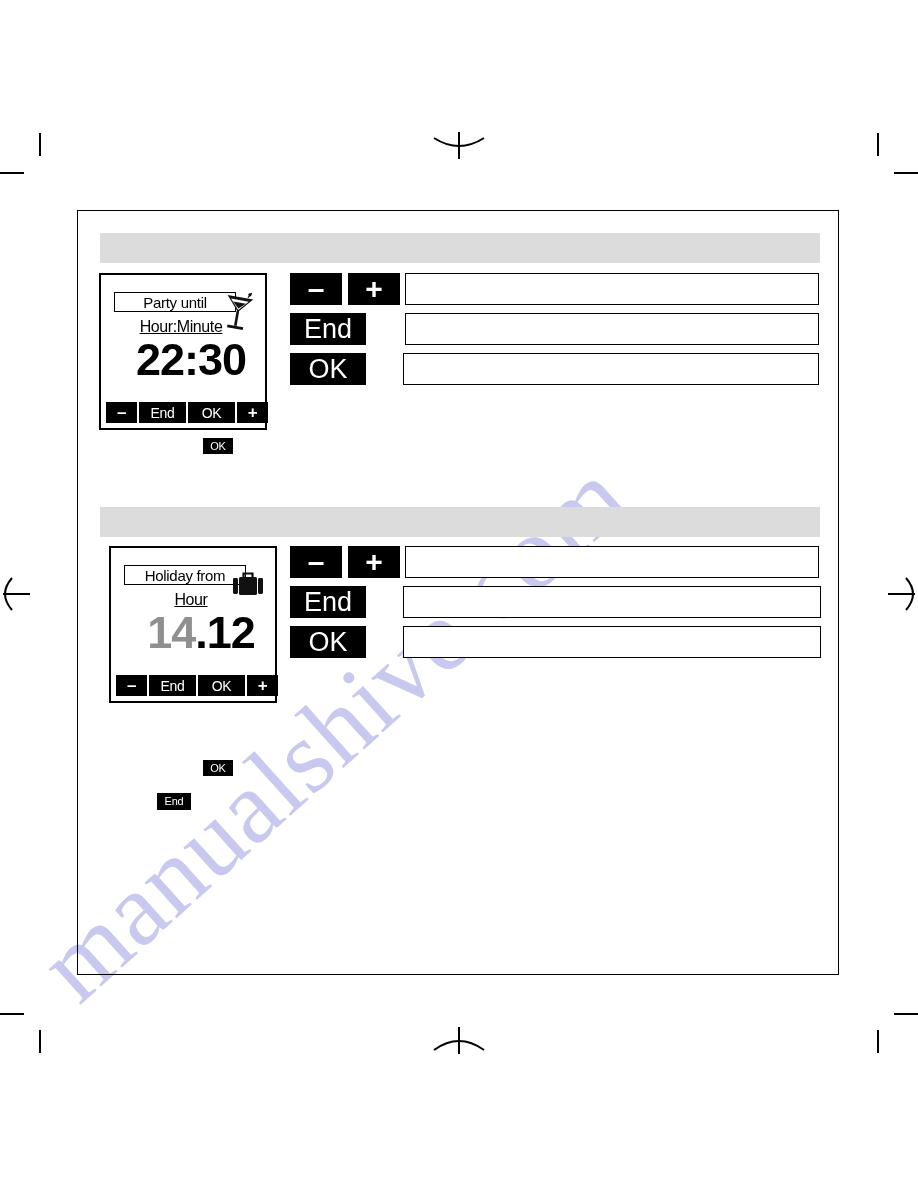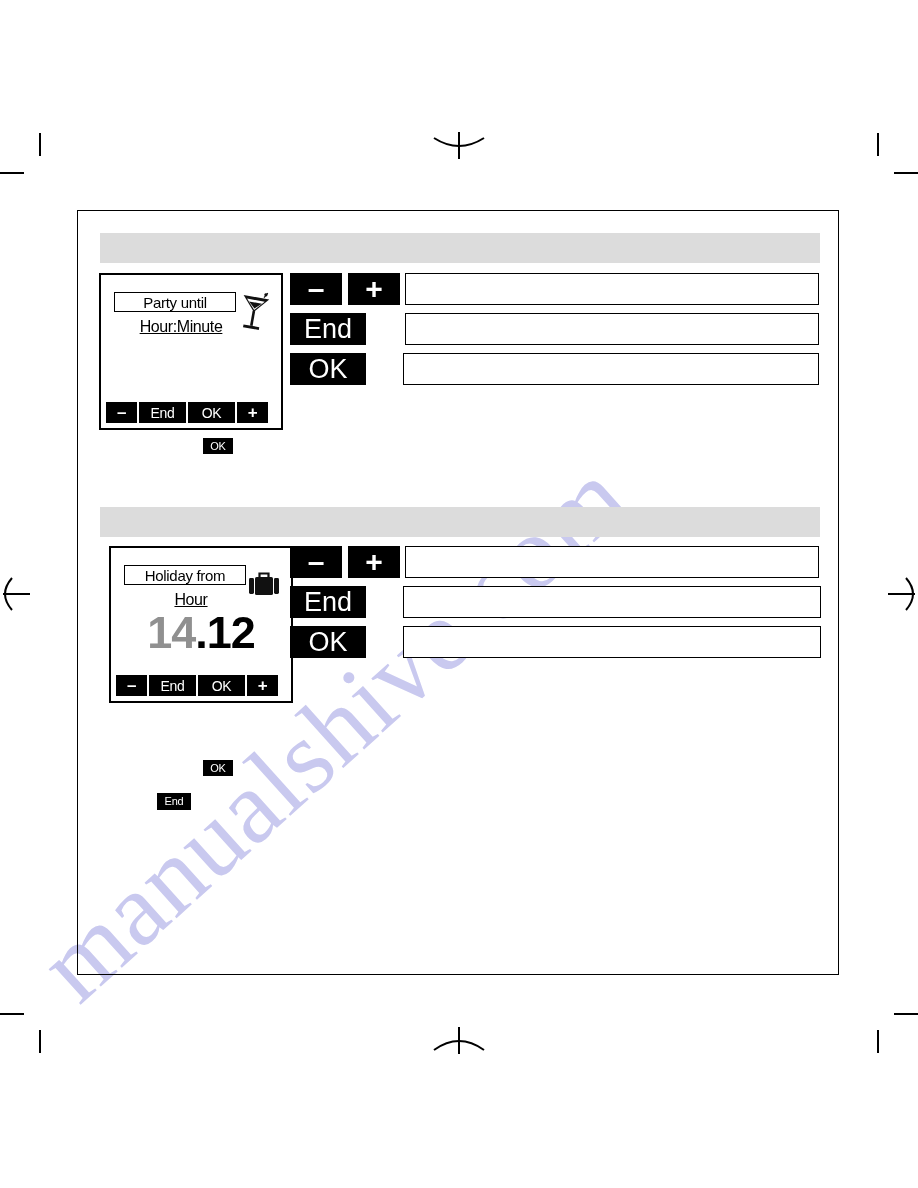--- a/index.html
+++ b/index.html
@@ -67,21 +67,21 @@
     height: 30px;
     background: #dcdcdc;
     z-index: 3;
   }
   #bar-1 { top: 233px; }
   #bar-2 { top: 507px; }
 
   
   .lcd {
     position: absolute;
-    width: 184px;
+    width: 168px;
     height: 157px;
     border: 2px solid #000;
     box-sizing: border-box;
     background: #fff;
     z-index: 3;
   }
   #lcd-1 { left: 99px; top: 273px; }
   #lcd-2 { left: 109px; top: 546px; }
 
   .lcd-title-box {
@@ -262,20 +262,23 @@
       <path d="M11.5 15.5 L24.5 15.5 L18 21.5 Z" fill="#111"></path>
       <rect x="16.6" y="24" width="2.6" height="15" fill="#111"></rect>
       <rect x="10" y="39" width="16" height="2.8" fill="#111"></rect>
       <circle cx="27" cy="6" r="1.6" fill="#111"></circle>
       <line x1="25.5" y1="9" x2="28.5" y2="4" stroke="#111" stroke-width="1.2"></line>
     </g>
   </svg>
 
   <div class="lcd-sub">Hour:Minute</div>
 
+  <div class="lcd-big">
+    <span>22:30</span>
+  </div>
 
   <div class="softkeys">
     <div class="softkey sk-minus sk-sym">–</div>
     <div class="softkey sk-end">End</div>
     <div class="softkey sk-ok">OK</div>
     <div class="softkey sk-plus sk-sym">+</div>
   </div>
 </div>
 
 <div class="keybtn sym" style="left:290px; top:273px; width:52px; height:32px;">–</div>

